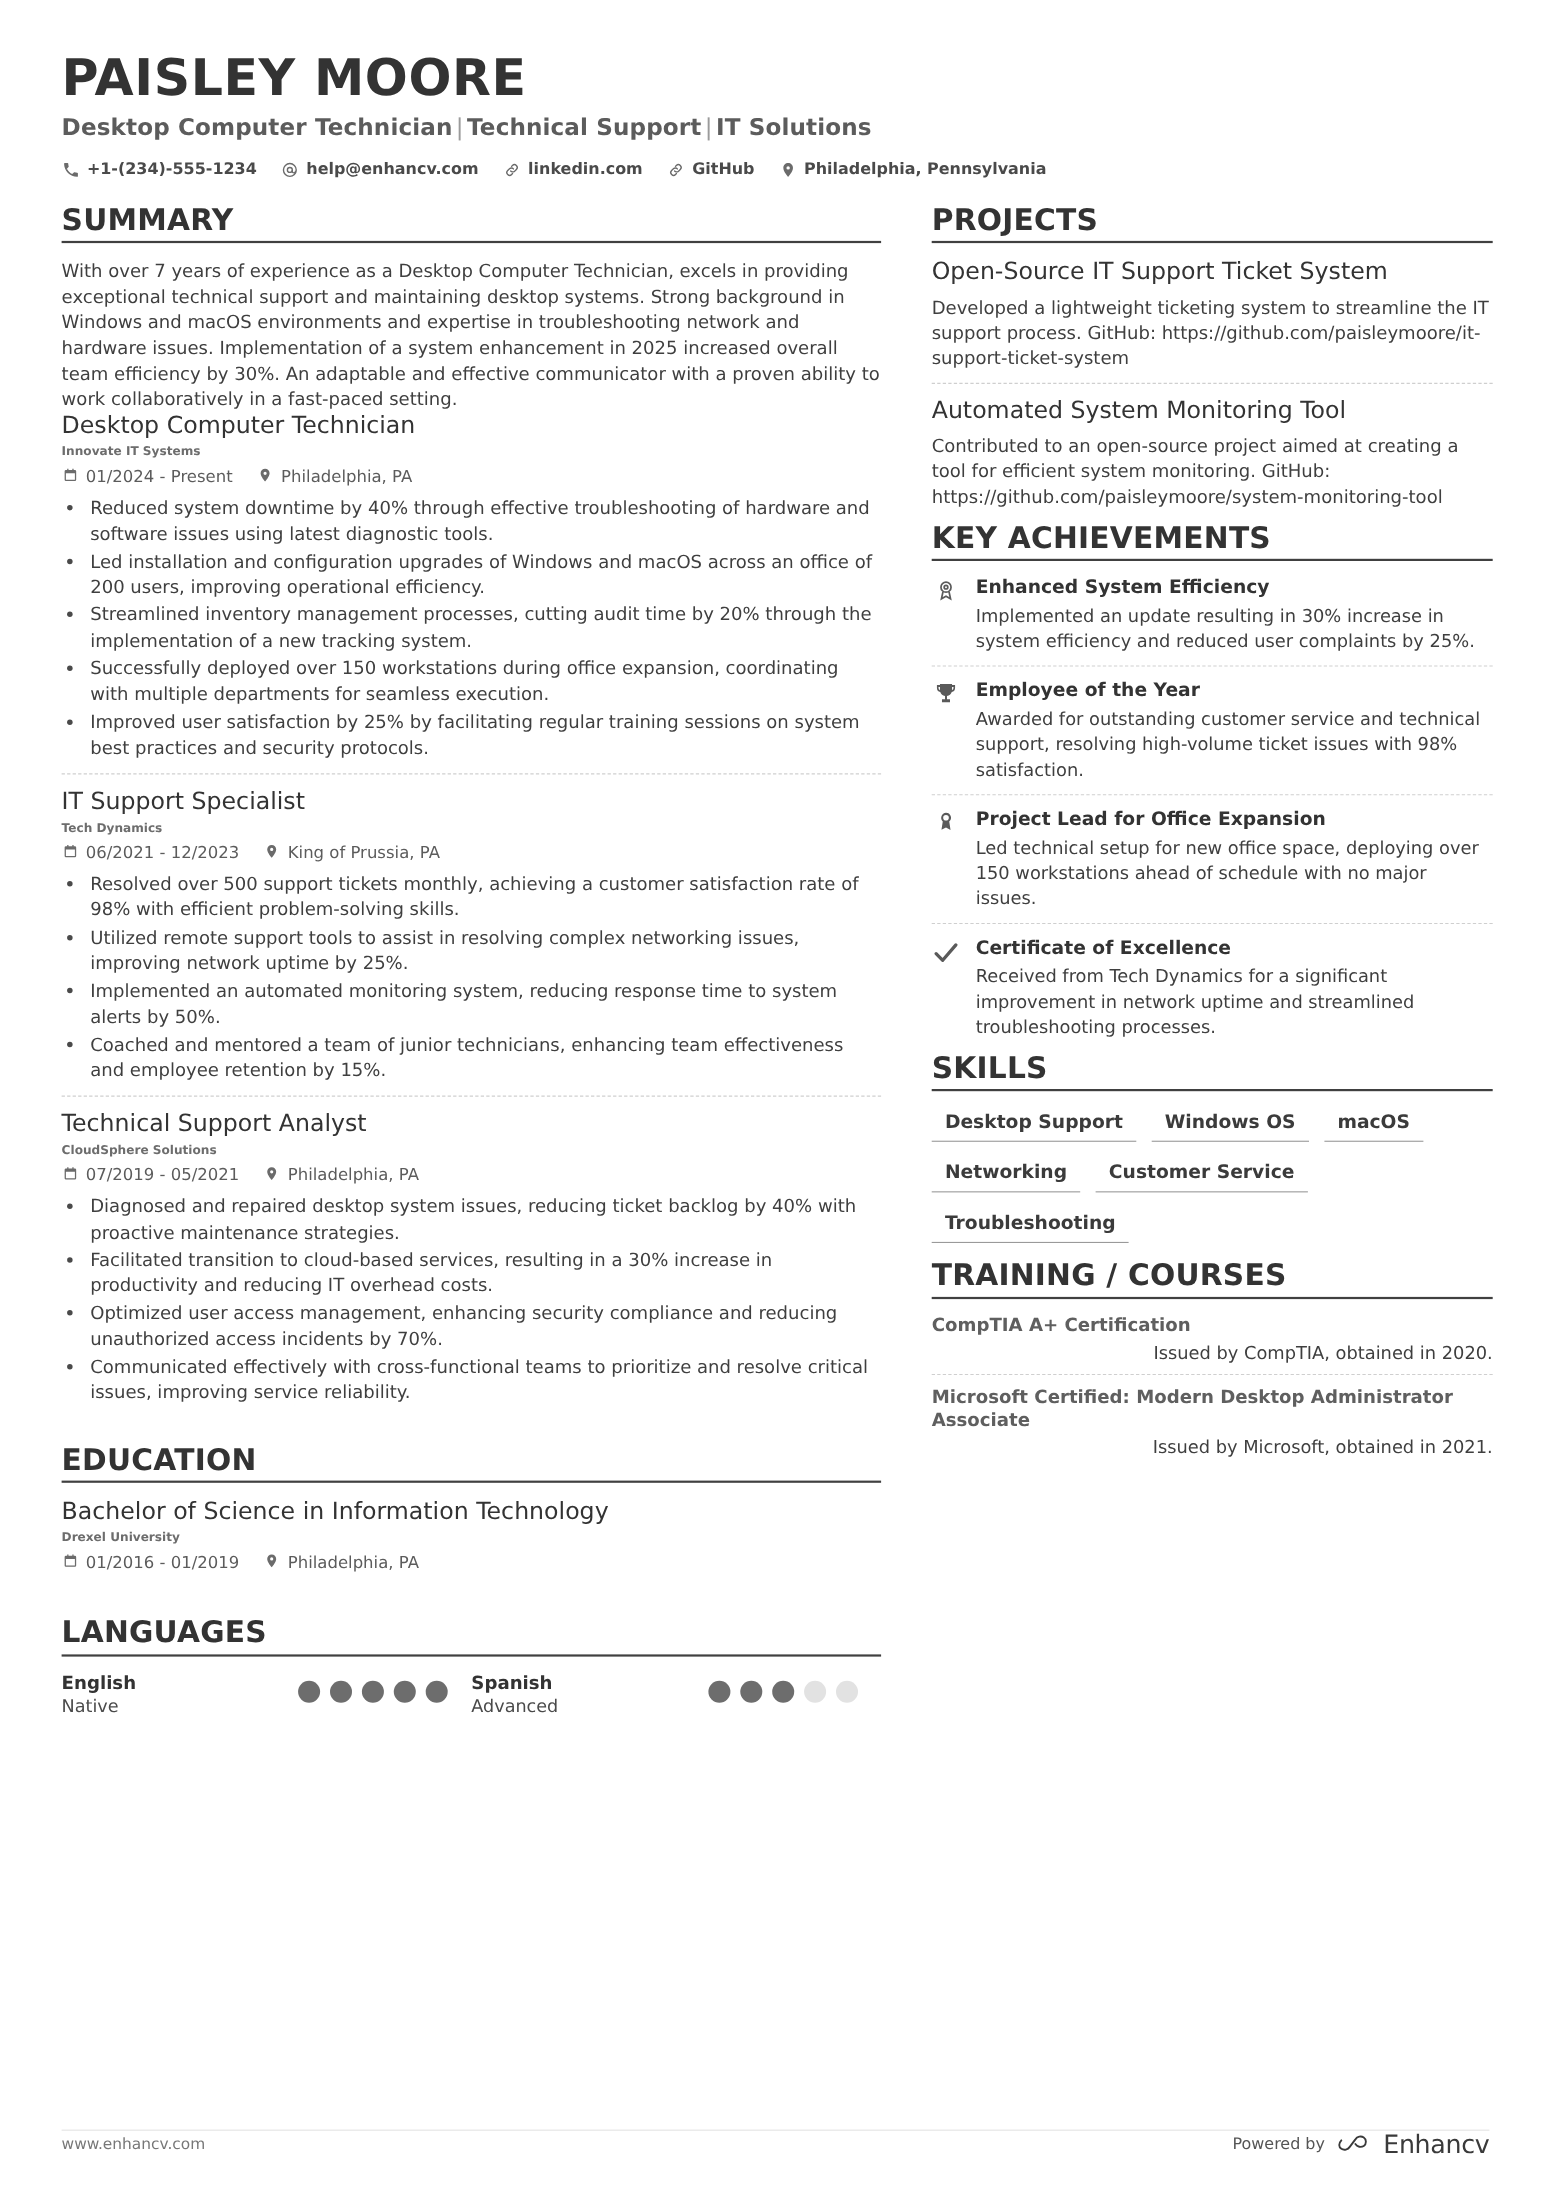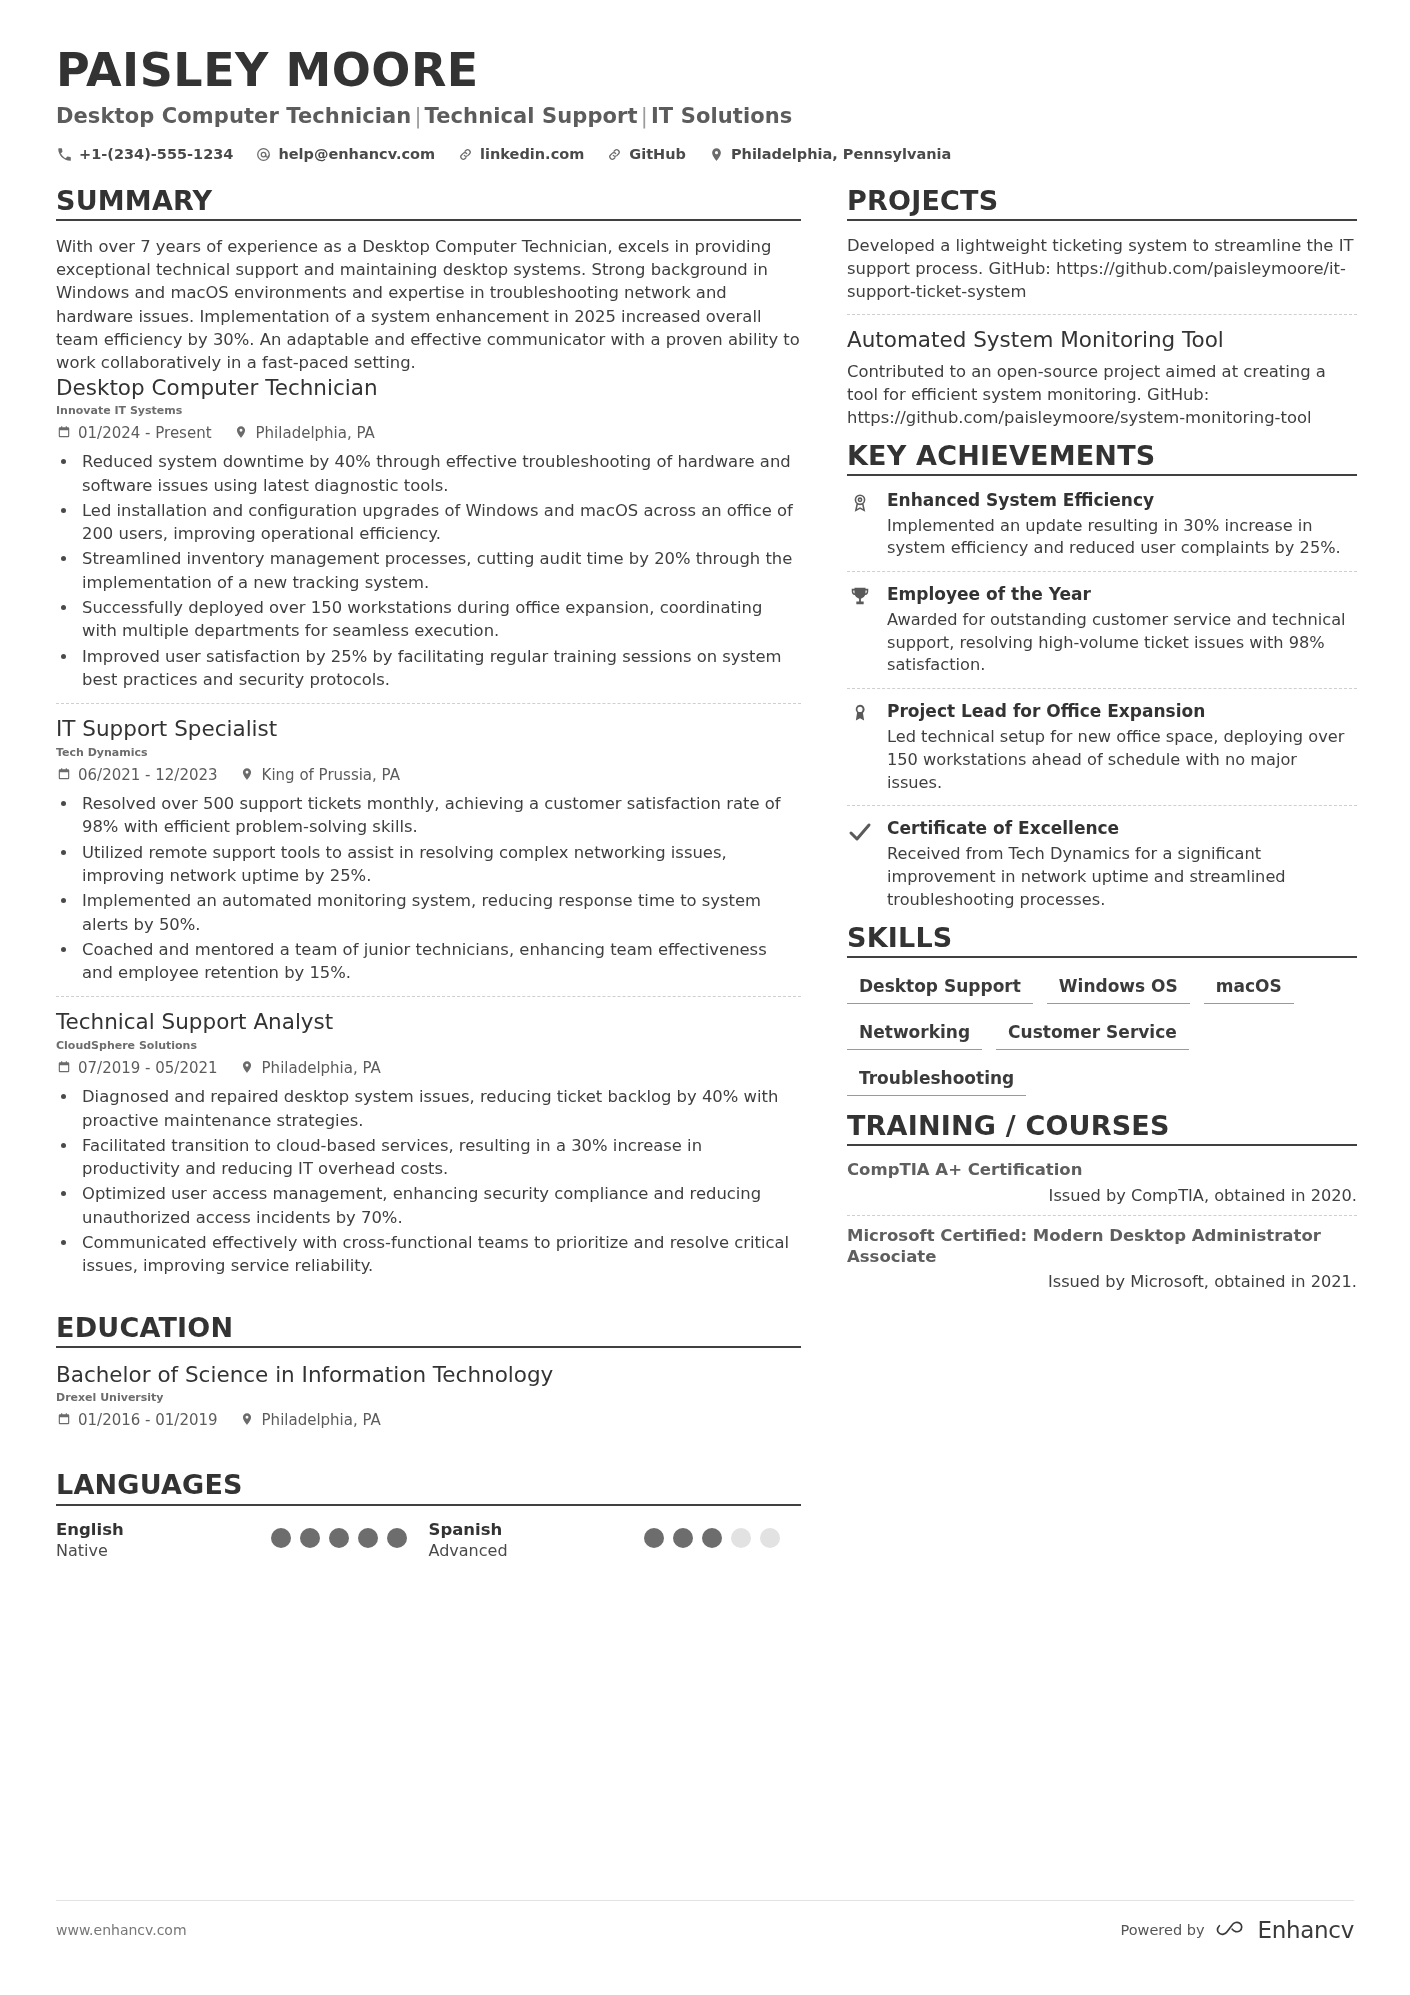--- a/index.html
+++ b/index.html
@@ -187,26 +187,25 @@
   .lang-level { font-size: 16px; color: #4a4a4a; }
   .dots { display: flex; align-items: center; gap: 9px; padding-top: 8px; }
   .dot { width: 20px; height: 20px; border-radius: 50%; background: #e2e2e2; }
   .dot.on { background: #6d6d6d; }
 
   
   .footer {
     position: absolute;
     left: 56px;
     right: 56px;
-    bottom: 52px;
+    bottom: 32px;
     display: flex;
     align-items: center;
     justify-content: space-between;
     border-top: 1px solid #e3e3e3;
-    padding-top: 16px;
   }
   .footer-url { font-size: 14px; color: #777; }
   .footer-right { display: flex; align-items: center; gap: 12px; }
   .powered { font-size: 14.5px; color: #555; }
   .brand { display: flex; align-items: center; gap: 7px; }
   .brand-name { font-size: 23px; color: #3a3a3a; letter-spacing: -0.3px; }
 </style>
 </head>
 <body>
 
@@ -424,20 +423,21 @@
         </div>
       </div>
 
     </div>
 
     <div class="col-right">
 
       <div>
         <div class="sec-title" style="margin-top:6px;">PROJECTS</div>
         <div class="proj">
+          <div class="proj-title">Open-Source IT Support Ticket System</div>
           <p class="proj-desc">Developed a lightweight ticketing system to streamline the IT support process. GitHub: https://github.com/paisleymoore/it-support-ticket-system</p>
         </div>
         <div class="proj">
           <div class="proj-title">Automated System Monitoring Tool</div>
           <p class="proj-desc">Contributed to an open-source project aimed at creating a tool for efficient system monitoring. GitHub: https://github.com/paisleymoore/system-monitoring-tool</p>
         </div>
       </div>
 
       <div>
         <div class="sec-title">KEY ACHIEVEMENTS</div>

